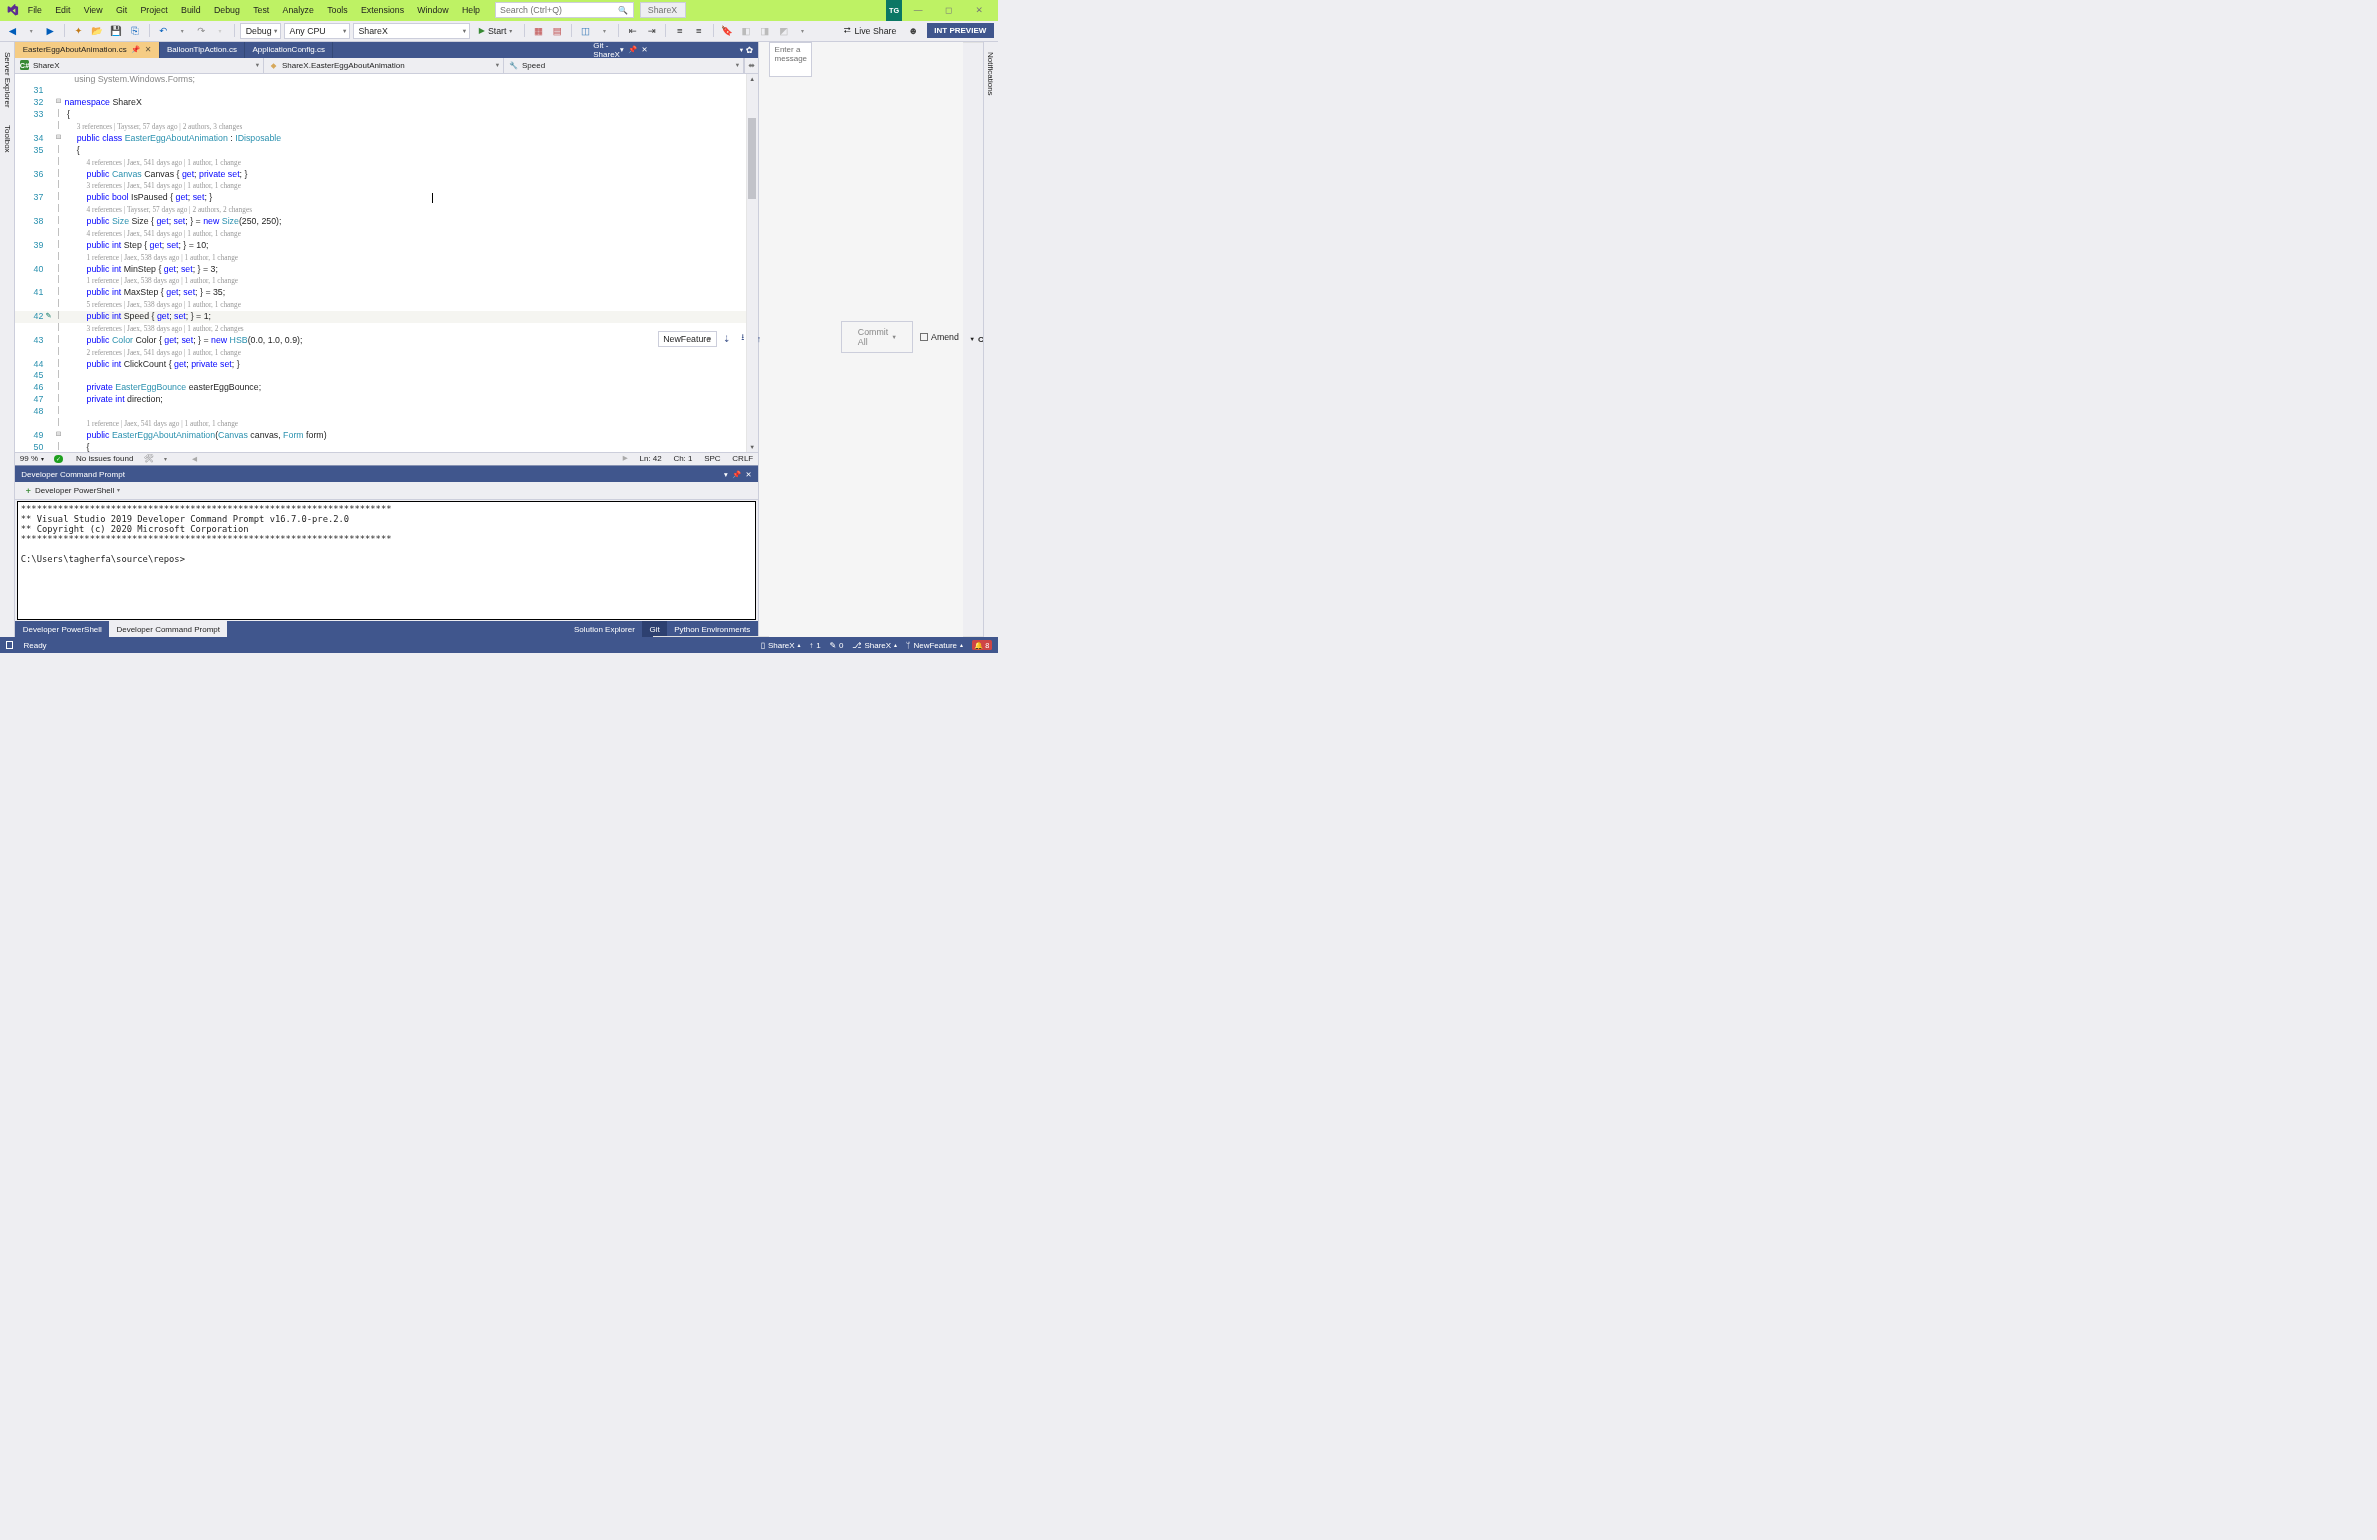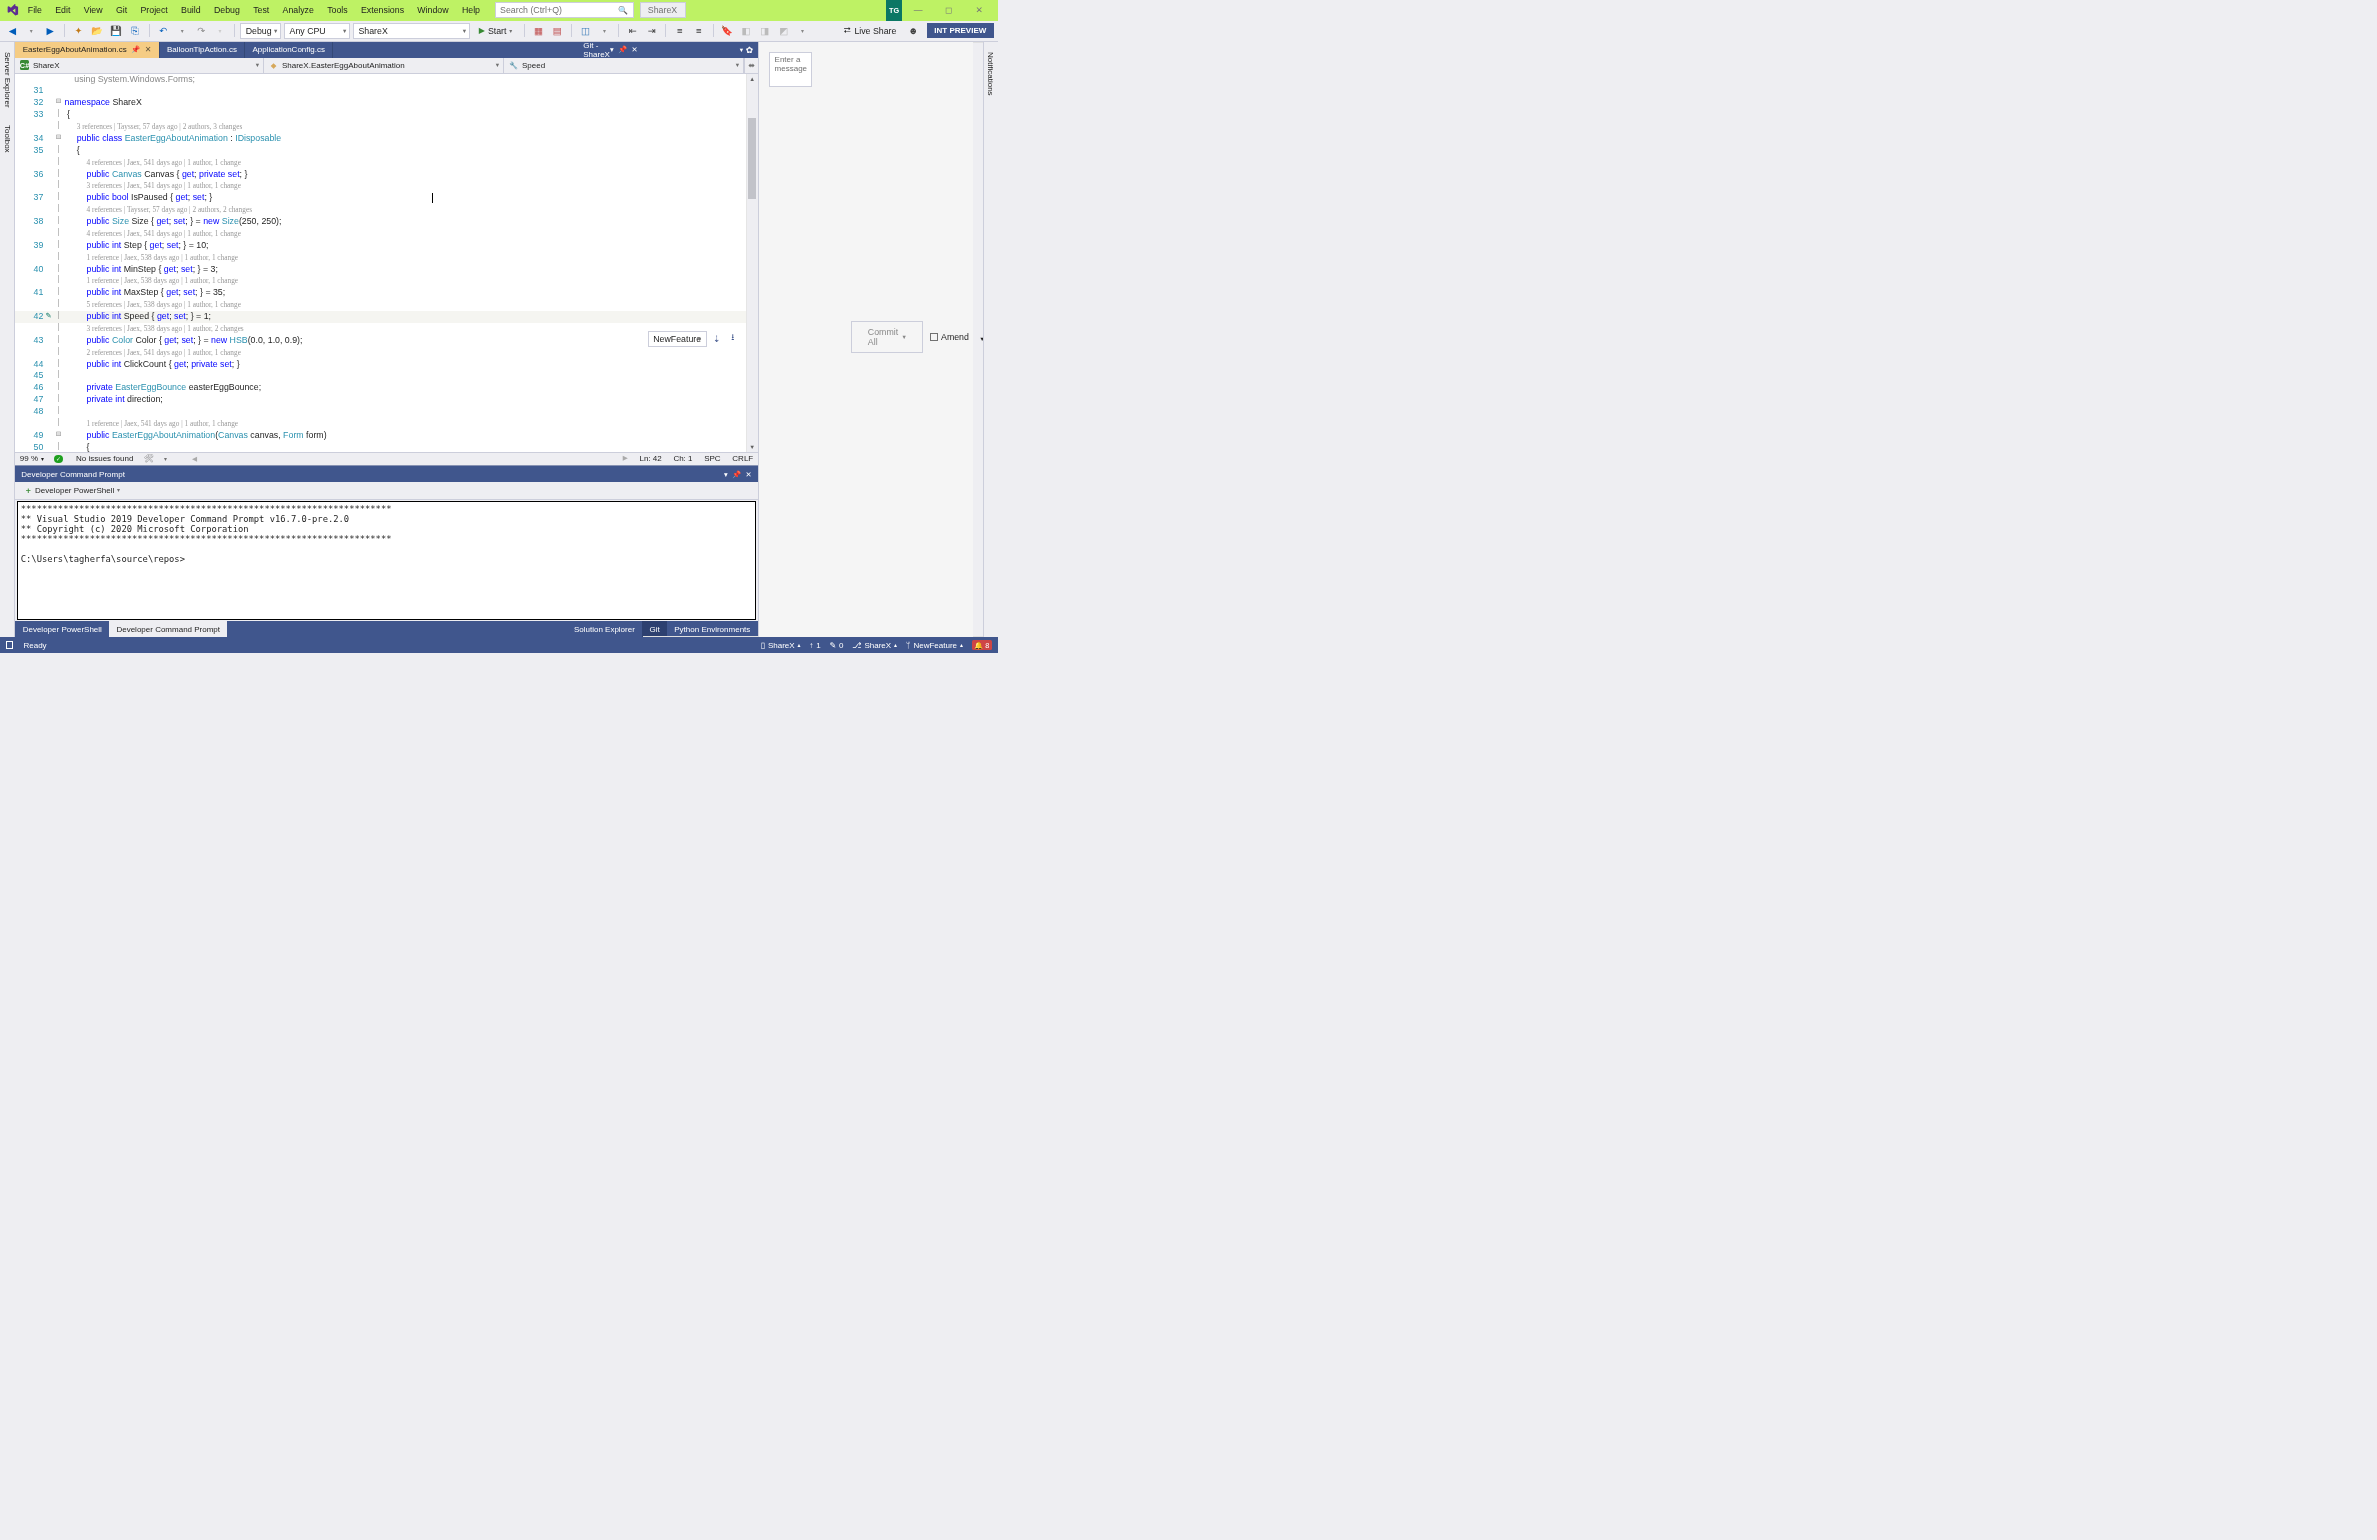--- a/index.html
+++ b/index.html
@@ -82,21 +82,21 @@
 .es-right { margin-left: auto; display: flex; gap: 11.7px; }
 
 
 .git-panel { width: 225px; background: #f5f5f5; border-left: 0.7px solid #cccedb; display: flex; flex-direction: row; justify-content: center; }
 .panel-header { height: 16px; background: #40568d; color: #fff; display: flex; align-items: center; padding: 0 5.9px; font-size: 8px; }
 .panel-header .tail { margin-left: auto; display: flex; gap: 4.4px; font-size: 7.3px; }
 .git-branch-row { padding: 4.4px; display: flex; gap: 4.4px; align-items: center; border-bottom: 0.7px solid #e0e0e0; }
 .branch-dd { flex: 1; height: 16px; border: 0.7px solid #cccedb; background: #fff; display: flex; align-items: center; padding: 0 4.4px; position: relative; }
 .branch-dd::after { content: "▾"; position: absolute; right: 4.4px; font-size: 6.6px; color: #717171; }
 .git-ic { width: 11.7px; height: 11.7px; display: flex; align-items: center; justify-content: center; color: #40568d; font-size: 8.8px; cursor: pointer; }
-.commit-msg { margin: 10px; height: 35px; border: 0.7px solid #cccedb; background: #fff; padding: 2.9px 4.4px; color: #717171; font-size: 8px; }
+.commit-msg { margin: 0; height: 35px; border: 0.7px solid #cccedb; background: #fff; padding: 2.9px 4.4px; color: #717171; font-size: 8px; }
 .commit-row { display: flex; align-items: center; gap: 7.3px; padding: 0 4.4px 4.4px; }
 .commit-btn { height: 32px; border: 0.7px solid #cccedb; background: #f5f5f5; color: #888; padding: 0 16px; display: flex; align-items: center; position: relative; margin-left: 24px; }
 .commit-btn::after { content: "▾"; margin-left: 4.4px; font-size: 6.6px; }
 .amend { display: flex; align-items: center; gap: 2.9px; }
 .amend .box { width: 8px; height: 8px; border: 0.7px solid #717171; }
 .git-section { padding: 2.9px 5.9px; display: flex; align-items: center; gap: 2.9px; background: #eeeef2; border-top: 0.7px solid #e0e0e0; border-bottom: 0.7px solid #e0e0e0; font-weight: 600; font-size: 8px; }
 .git-section .caret { font-size: 5.9px; }
 .git-section .plus { margin-left: auto; font-size: 10.3px; color: #717171; }
 .git-empty { padding: 2.9px 14.7px; font-size: 8px; color: #555; }
 

